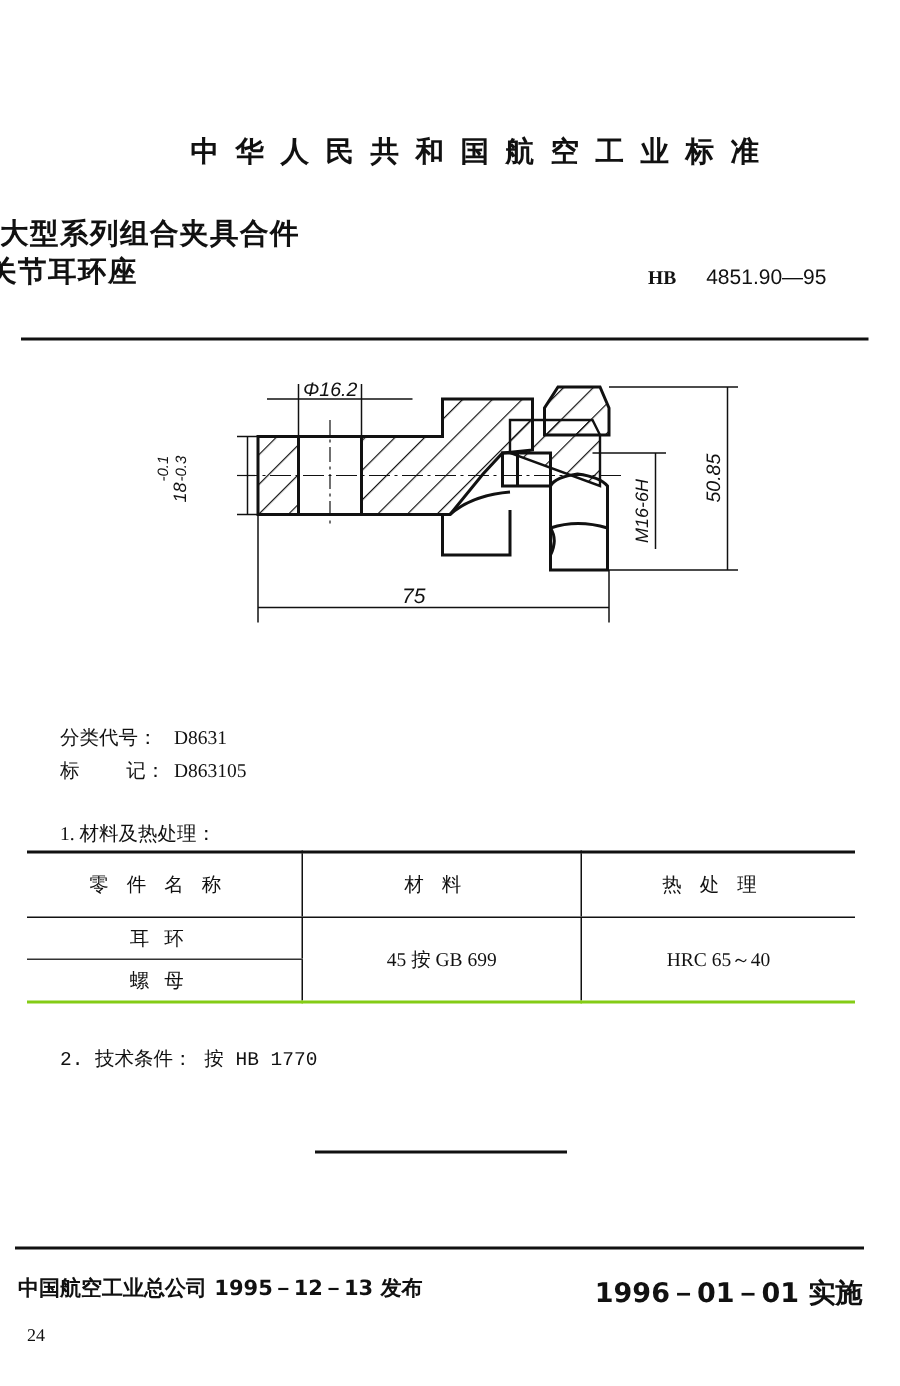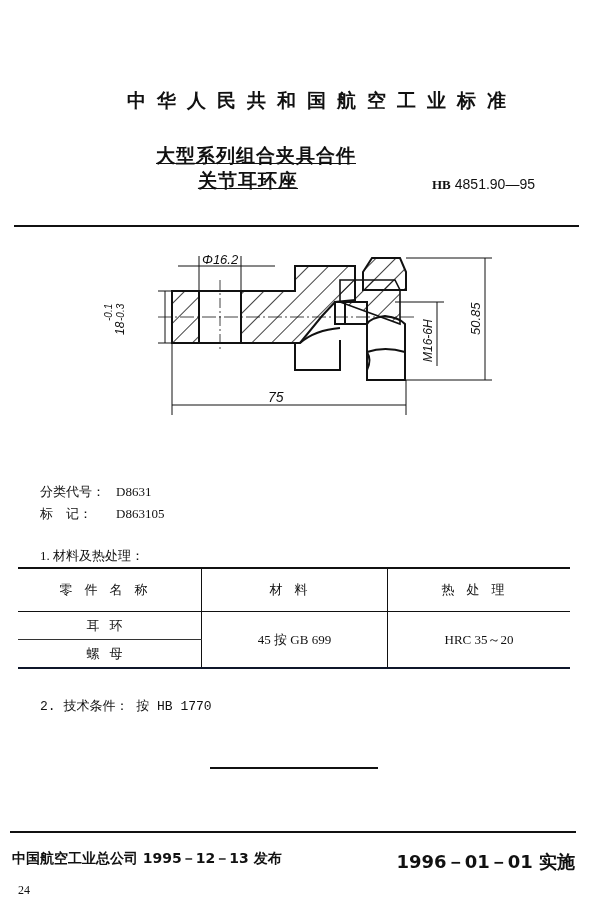--- a/index.html
+++ b/index.html
@@ -1,35 +1,35 @@
 <!DOCTYPE html>
 <html><head>
 <meta charset="utf-8">
 <style>
   html, body { margin:0; padding:0; background:#ffffff; }
   body { width:600px; height:924px; position:relative; overflow:hidden; color:#111; font-family:"DejaVu Sans", sans-serif; }
   .abs { position:absolute; }
   .org-title { left:0; width:600px; top:88px; text-align:center; font-size:19px; font-weight:bold; letter-spacing:11px;padding-left:22px; }
-  .std-title { left:0; width:512px; text-align:center; font-size:19px; font-weight:bold; letter-spacing:1px;text-decoration:underline; }
+  .std-title { left:0; width:512px; text-align:left; font-size:19px; font-weight:bold; letter-spacing:1px; }
   .std-title.l1 { top:143px; }
   .std-title.l2 { top:168px; left:-8px; }
   .std-code { left:432px; top:176px; font-size:14px; font-family:"Liberation Sans Narrow","Liberation Sans", sans-serif; }
-  .std-code b { font-family:"Liberation Serif", serif; font-weight:bold; font-size:13px; margin-right:4px; }
+  .std-code b { font-family:"Liberation Serif", serif; font-weight:bold; font-size:13px; margin-right:20px; }
   .rule { background:#111; height:2px; }
   .drawing { left:0; top:230px; width:600px; height:200px; }
   .info { left:40px; font-size:13px; font-family:"Liberation Serif", serif; }
   .info .lbl { display:inline-block; width:76px; }
   table.mat { position:absolute; left:18px; top:567px; width:552px; border-collapse:collapse; font-family:"Liberation Serif", serif; font-size:13px; }
   table.mat td, table.mat th { text-align:center; border-left:1.5px solid #111; font-weight:normal; padding:0; }
   table.mat tr > :first-child { border-left:none; }
   table.mat th { height:42px; border-bottom:1.5px solid #111; letter-spacing:12px; }
   table.mat tr.r1 td { height:27px;text-align:center; }
   table.mat tr.r2 td { height:27px; }
   table.mat tr.r1 td.n { border-bottom:1px solid #333; }
-  table.mat { border-top:2px solid #111; border-bottom:2px solid #0f172a; }
+  table.mat { border-top:2px solid #111; border-bottom:2px solid #84cc16; }
   .name-sp { letter-spacing:10px; }
   .footer-left { left:12px; top:850px; font-size:14px; font-weight:bold; font-family:"DejaVu Sans", sans-serif; }
   .footer-right { right:25px; top:850px; font-size:18px; font-weight:bold; }
   .page-no { left:18px; top:883px; font-size:12px; font-family:"Liberation Serif", serif; }
 </style>
 </head>
 <body>
 
 <div class="abs org-title">中华人民共和国航空工业标准</div>
 <div class="abs std-title l1">大型系列组合夹具合件</div>
@@ -93,35 +93,35 @@
     <text transform="translate(124 335) rotate(-90)" font-size="12">18</text>
     <text transform="translate(112 321) rotate(-90)" font-size="10">-0.1</text>
     <text transform="translate(124 321) rotate(-90)" font-size="10">-0.3</text>
   </g>
 </svg>
 
 <div class="abs info" style="top:483px;">
   <span class="lbl">分类代号：</span><span>D8631</span>
 </div>
 <div class="abs info" style="top:505px;">
-  <span class="lbl" style="white-space:pre;">标    记：</span><span>D863105</span>
+  <span class="lbl" style="white-space:pre;font-family:Liberation Mono, monospace;">标    记：</span><span>D863105</span>
 </div>
 <div class="abs info" style="top:547px;">1. 材料及热处理：</div>
 
 <table class="mat">
   <tbody>
       <tr>
     <th style="width:183px;">零件名称</th>
     <th style="width:185px;">材料</th>
     <th>热处理</th>
   </tr>
   <tr class="r1">
     <td class="n name-sp">耳环</td>
     <td rowspan="2">45 按 GB 699</td>
-    <td rowspan="2">HRC 35～20</td>
+    <td rowspan="2">HRC 65～40</td>
   </tr>
   <tr class="r2">
     <td class="name-sp">螺母</td>
   </tr>
 </tbody>
   </table>
 
 <div class="abs info" style="top:697px;font-family:Liberation Mono, monospace;">2. 技术条件： 按 HB 1770</div>
 
 <div class="abs rule" style="left:210px; top:767px; width:168px; height:1.5px;"></div>

